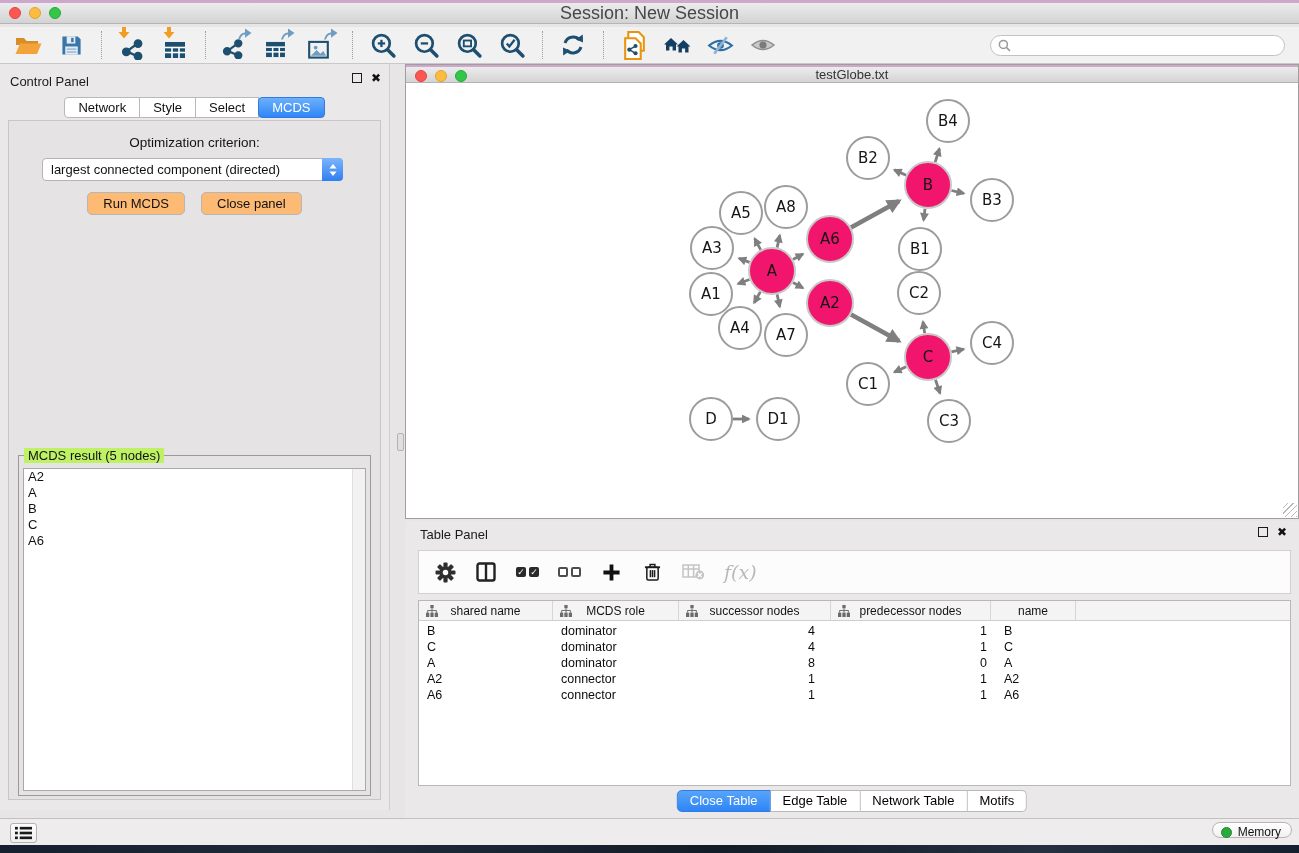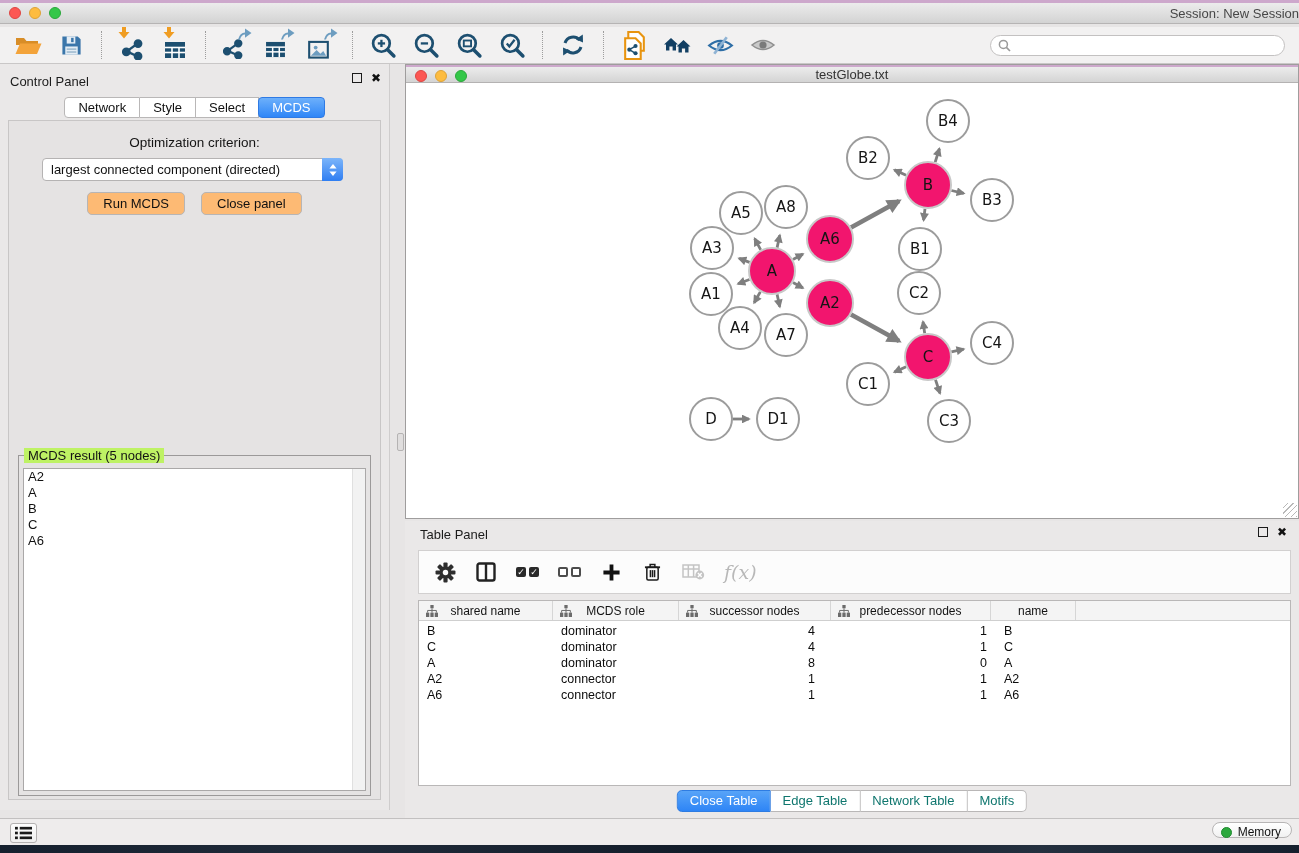--- a/index.html
+++ b/index.html
@@ -9,22 +9,22 @@
 
   
   .titlebar { position:absolute; left:0; top:0; width:100%; height:24px;
     background:linear-gradient(#ececec,#d3d3d3); border-top:3px solid #cda8cc;
     border-bottom:1px solid #b6b4b4; display:flex; align-items:center; }
   .lights { display:flex; gap:8px; padding-left:9px; }
   .light { width:12px; height:12px; border-radius:50%; }
   .light.red { background:#fc5753; border:1px solid #dd4643; }
   .light.yellow { background:#fdbc40; border:1px solid #dda338; }
   .light.green { background:#33c748; border:1px solid #2aa73b; }
-  .titlebar .title { position:absolute; left:0; right:0; text-align:right;
-    font-size:13px; color:#474747; }
+  .titlebar .title { position:absolute; left:0; right:0; text-align:center;
+    font-size:18px; color:#474747; }
 
   
   .toolbar { position:absolute; left:0; top:27px; width:100%; height:37px;
     background:#f2f1f1; border-bottom:1px solid #c9c7c7;
     display:flex; align-items:center; padding:0 12px; gap:11px; }
   .tbicon { width:32px; height:32px; display:flex; align-items:center; justify-content:center; position:relative; cursor:default; }
   .sep { width:0; height:28px; border-left:1px dotted #9d9d9d; margin:0 3px; }
   .tb-overlay { position:absolute; }
   .spacer { flex:1; }
   .searchbox { position:relative; width:295px; height:21px; margin-right:2px; }
@@ -105,21 +105,21 @@
   .h1 { width:134px; } .h2 { width:126px; } .h3 { width:152px; } .h4 { width:160px; } .h5 { width:85px; }
   .hfill { flex:1; border-right:none; }
   .tbody { padding-top:2px; }
   .trow { display:flex; height:16px; align-items:center; font-size:12.5px; color:#0c0c0c; }
   .c1 { width:134px; padding-left:8px; } .c2 { width:126px; padding-left:8px; }
   .c3 { width:152px; text-align:right; padding-right:16px; }
   .c4 { width:160px; text-align:right; padding-right:4px; }
   .c5 { padding-left:13px; }
 
   .tp-tabs { position:absolute; left:50%; transform:translateX(-50%); top:269px; display:flex; }
-  .tp-tab { height:22px; line-height:20px; padding:0 12px; font-size:13px; color:#0f766e;
+  .tp-tab { height:22px; line-height:20px; padding:0 12px; font-size:13px; color:#000000;
     background:#fff; border:1px solid #b9b7b7; border-left:none; }
   .tp-tab:first-child { border-left:1px solid #b9b7b7; border-radius:5px 0 0 5px; }
   .tp-tab:last-child { border-radius:0 5px 5px 0; }
   .tp-tab.active { background:linear-gradient(#58a4f8,#2e85f6); color:#fff; border-color:#2e7ce2; }
 
   
   .statusbar { position:absolute; left:0; top:818px; width:100%; height:27px;
     background:#eeecec; border-top:1px solid #c2c0c0; }
   .list-btn { position:absolute; left:10px; top:4px; width:27px; height:20px;
     background:linear-gradient(#fdfdfd,#f0f0f0); border:1px solid #b3b1b1; border-radius:3px;

